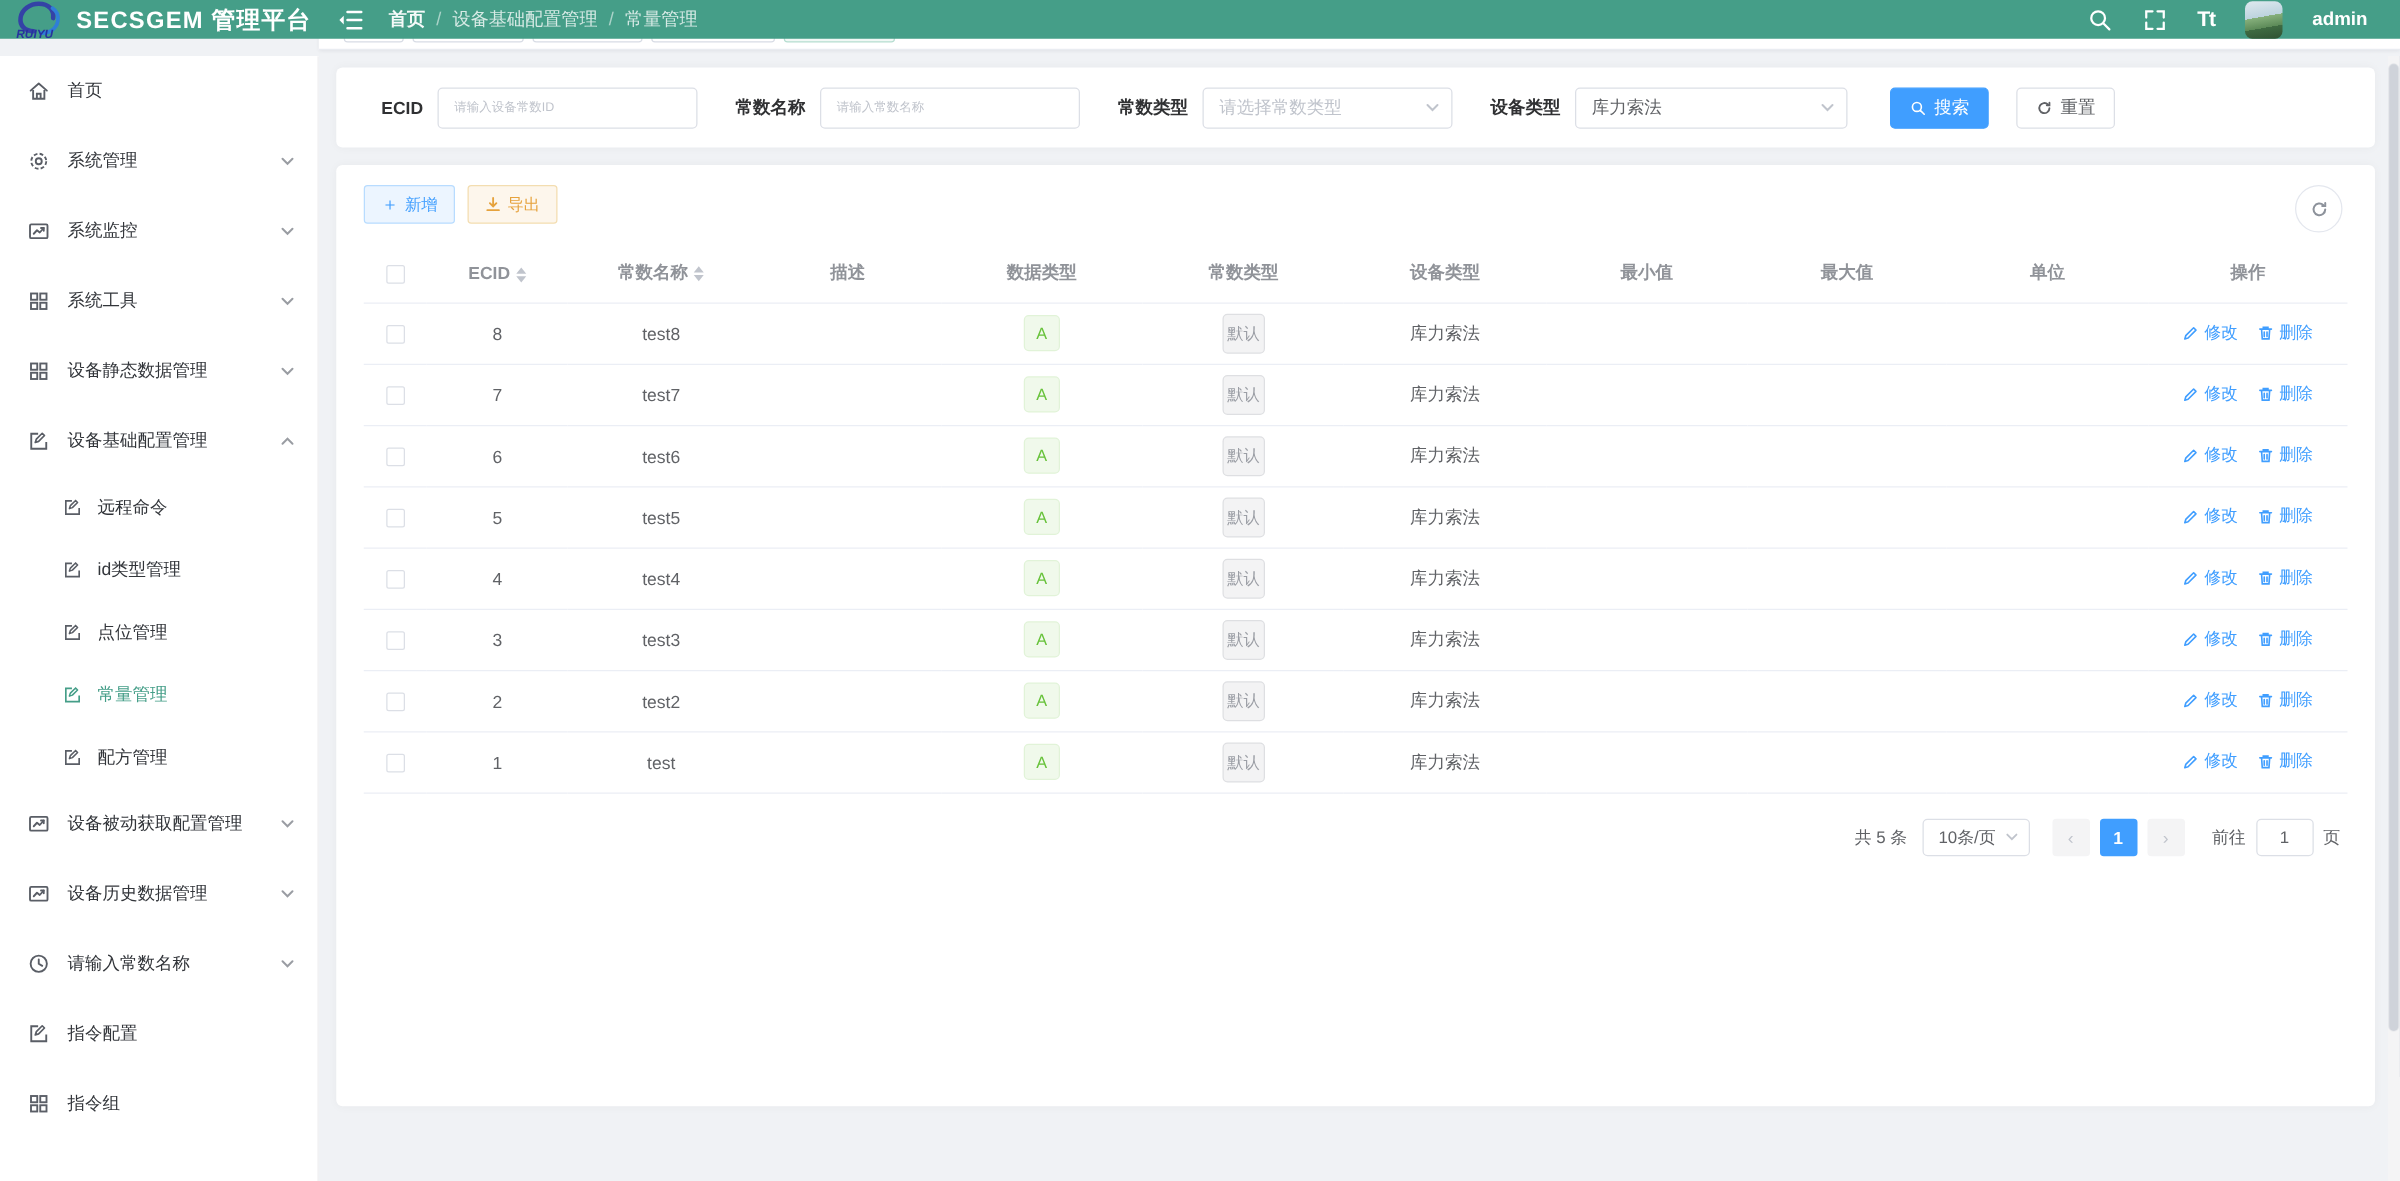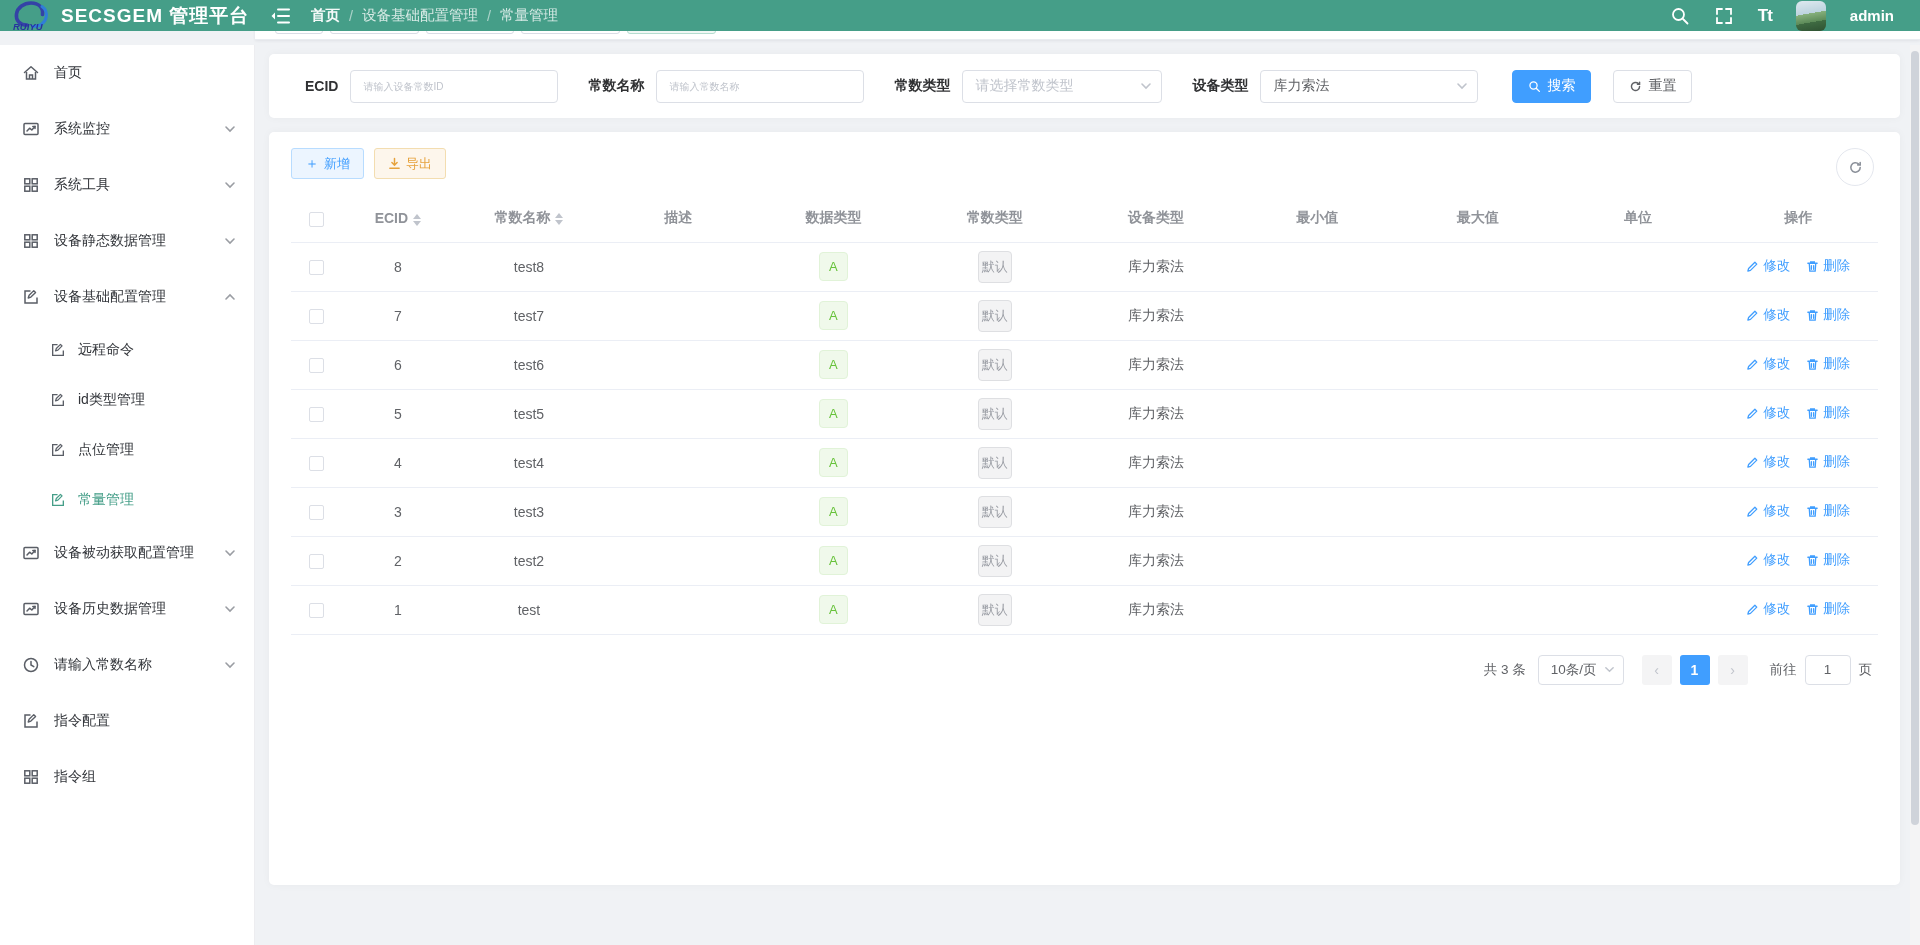--- a/index.html
+++ b/index.html
@@ -149,20 +149,34 @@
           <svg viewBox="0 0 18 18" fill="none" stroke="currentColor" stroke-width="1.5">
             <path d="M2.5 8.5L9 2.8l6.5 5.7" stroke-linecap="round" stroke-linejoin="round"></path>
             <path d="M4.5 8v7h9V8M7.5 15v-4h3v4"></path>
           </svg>
         </span>
         <span class="mi-label">首页</span>
       </div>
       <div class="menu-item">
         <span class="mi-icon">
           <svg viewBox="0 0 18 18" fill="none" stroke="currentColor" stroke-width="1.5">
+            <circle cx="9" cy="9" r="6" stroke-dasharray="3 1.8"></circle>
+            <circle cx="9" cy="9" r="2.4"></circle>
+          </svg>
+        </span>
+        <span class="mi-label">系统管理</span>
+        <span class="mi-arrow">
+          <svg viewBox="0 0 12 12" fill="none" stroke="currentColor" stroke-width="1.6" stroke-linecap="round">
+            <path d="M2 4l4 4 4-4"></path>
+          </svg>
+        </span>
+      </div>
+      <div class="menu-item">
+        <span class="mi-icon">
+          <svg viewBox="0 0 18 18" fill="none" stroke="currentColor" stroke-width="1.5">
             <rect x="2" y="3.5" width="14" height="11" rx="1"></rect>
             <path d="M5 11l2.6-2.8 2.2 1.8 3.2-3.6" stroke-linecap="round" stroke-linejoin="round"></path>
             <path d="M13 6.4v2.2M13 6.4h-2.2" stroke-linecap="round"></path>
           </svg>
         </span>
         <span class="mi-label">系统监控</span>
         <span class="mi-arrow">
           <svg viewBox="0 0 12 12" fill="none" stroke="currentColor" stroke-width="1.6" stroke-linecap="round">
             <path d="M2 4l4 4 4-4"></path>
           </svg>
@@ -242,20 +256,29 @@
         <span class="mi-label">点位管理</span>
       </div>
       <div class="sub-item active">
         <span class="mi-icon">
           <svg viewBox="0 0 18 18" fill="none" stroke="currentColor" stroke-width="1.5">
             <path d="M15 9.5V15H3V3h5.5"></path>
             <path d="M8 10l1-3 5.2-5.2 2 2L11 9l-3 1z" stroke-linejoin="round" transform="translate(-1,1) scale(0.9)"></path>
           </svg>
         </span>
         <span class="mi-label">常量管理</span>
+      </div>
+      <div class="sub-item">
+        <span class="mi-icon">
+          <svg viewBox="0 0 18 18" fill="none" stroke="currentColor" stroke-width="1.5">
+            <path d="M15 9.5V15H3V3h5.5"></path>
+            <path d="M8 10l1-3 5.2-5.2 2 2L11 9l-3 1z" stroke-linejoin="round" transform="translate(-1,1) scale(0.9)"></path>
+          </svg>
+        </span>
+        <span class="mi-label">配方管理</span>
       </div>
       <div class="menu-item">
         <span class="mi-icon">
           <svg viewBox="0 0 18 18" fill="none" stroke="currentColor" stroke-width="1.5">
             <rect x="2" y="3.5" width="14" height="11" rx="1"></rect>
             <path d="M5 11l2.6-2.8 2.2 1.8 3.2-3.6" stroke-linecap="round" stroke-linejoin="round"></path>
             <path d="M13 6.4v2.2M13 6.4h-2.2" stroke-linecap="round"></path>
           </svg>
         </span>
         <span class="mi-label">设备被动获取配置管理</span>
@@ -607,21 +630,21 @@
                 </span>修改</span><span class="op-link"><span style="display:inline-flex">
                   <svg viewBox="0 0 14 14" fill="none" stroke="currentColor" stroke-width="1.4">
                     <path d="M2 3.5h10M5 3.5V2h4v1.5M3.5 3.5l.6 8.5h5.8l.6-8.5M5.8 6v4M8.2 6v4" stroke-linecap="round"></path>
                   </svg>
                 </span>删除</span></td>
           </tr>
         </tbody>
     </table>
 
     <div class="pagination">
-      <span>共 3 条</span>
+      <span>共 5 条</span>
       <span class="pg-size">
         <span>10条/页</span>
         <span class="caret">
           <svg viewBox="0 0 12 12" fill="none" stroke="currentColor" stroke-width="1.6" stroke-linecap="round">
               <path d="M2 4l4 4 4-4"></path>
             </svg>
         </span>
       </span>
       <span class="pg-arrows">
         <span class="pg-btn">‹</span>

